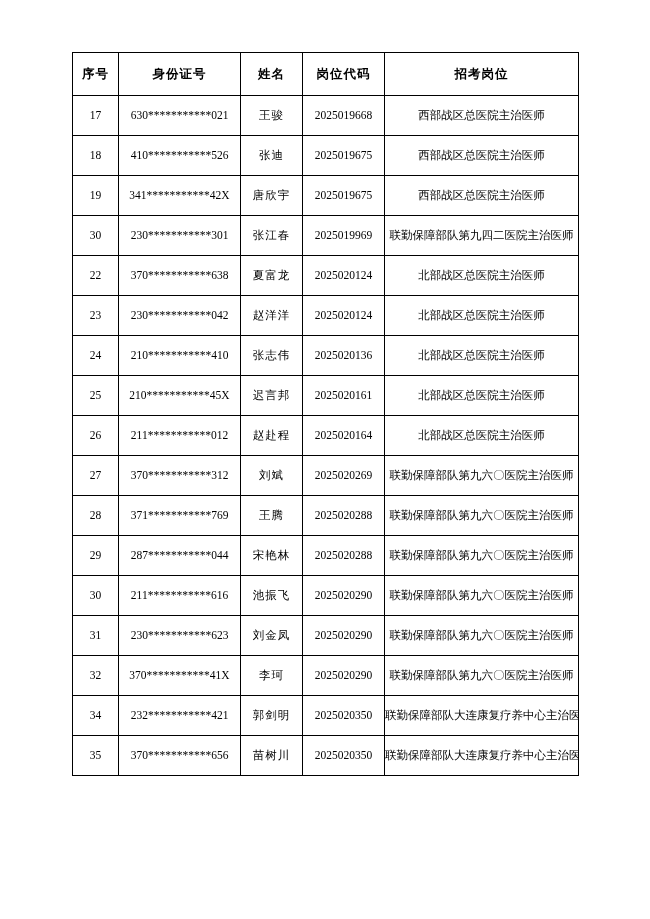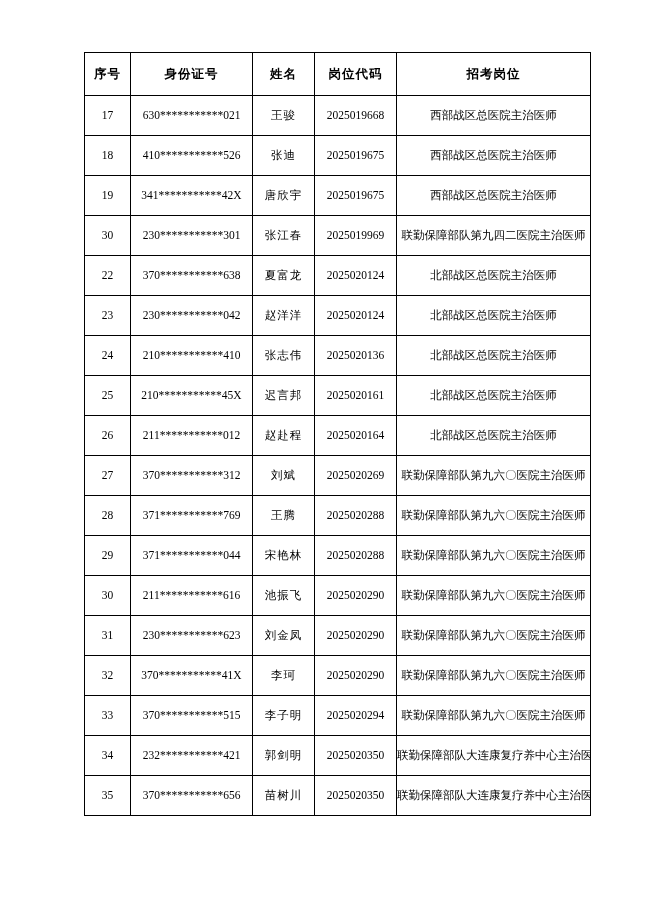--- a/index.html
+++ b/index.html
@@ -18,21 +18,20 @@
     position: relative;
     width: 650px;
     height: 919px;
     box-sizing: border-box;
     padding: 52px 72px 0 72px;
   }
   table.roster {
     width: 506px;
     border-collapse: collapse;
     table-layout: fixed;
-    margin-left: 12px;
   }
   table.roster th,
   table.roster td {
     border: 1px solid #000000;
     text-align: center;
     vertical-align: middle;
     font-size: 11.5px;
     line-height: 1.2;
     padding: 0;
     height: 39px;
@@ -156,21 +155,21 @@
         </tr>
         <tr>
           <td class="index-cell">28</td>
           <td class="id-cell">371***********769</td>
           <td class="name-cell">王腾</td>
           <td class="code-cell">2025020288</td>
           <td class="post-cell">联勤保障部队第九六〇医院主治医师</td>
         </tr>
         <tr>
           <td class="index-cell">29</td>
-          <td class="id-cell">371***********044</td>
+          <td class="id-cell">287***********044</td>
           <td class="name-cell">宋艳林</td>
           <td class="code-cell">2025020288</td>
           <td class="post-cell">联勤保障部队第九六〇医院主治医师</td>
         </tr>
         <tr>
           <td class="index-cell">30</td>
           <td class="id-cell">211***********616</td>
           <td class="name-cell">池振飞</td>
           <td class="code-cell">2025020290</td>
           <td class="post-cell">联勤保障部队第九六〇医院主治医师</td>
@@ -180,27 +179,20 @@
           <td class="id-cell">230***********623</td>
           <td class="name-cell">刘金凤</td>
           <td class="code-cell">2025020290</td>
           <td class="post-cell">联勤保障部队第九六〇医院主治医师</td>
         </tr>
         <tr>
           <td class="index-cell">32</td>
           <td class="id-cell">370***********41X</td>
           <td class="name-cell">李珂</td>
           <td class="code-cell">2025020290</td>
-          <td class="post-cell">联勤保障部队第九六〇医院主治医师</td>
-        </tr>
-        <tr>
-          <td class="index-cell">33</td>
-          <td class="id-cell">370***********515</td>
-          <td class="name-cell">李子明</td>
-          <td class="code-cell">2025020294</td>
           <td class="post-cell">联勤保障部队第九六〇医院主治医师</td>
         </tr>
         <tr>
           <td class="index-cell">34</td>
           <td class="id-cell">232***********421</td>
           <td class="name-cell">郭剑明</td>
           <td class="code-cell">2025020350</td>
           <td class="post-cell">联勤保障部队大连康复疗养中心主治医师</td>
         </tr>
         <tr>

